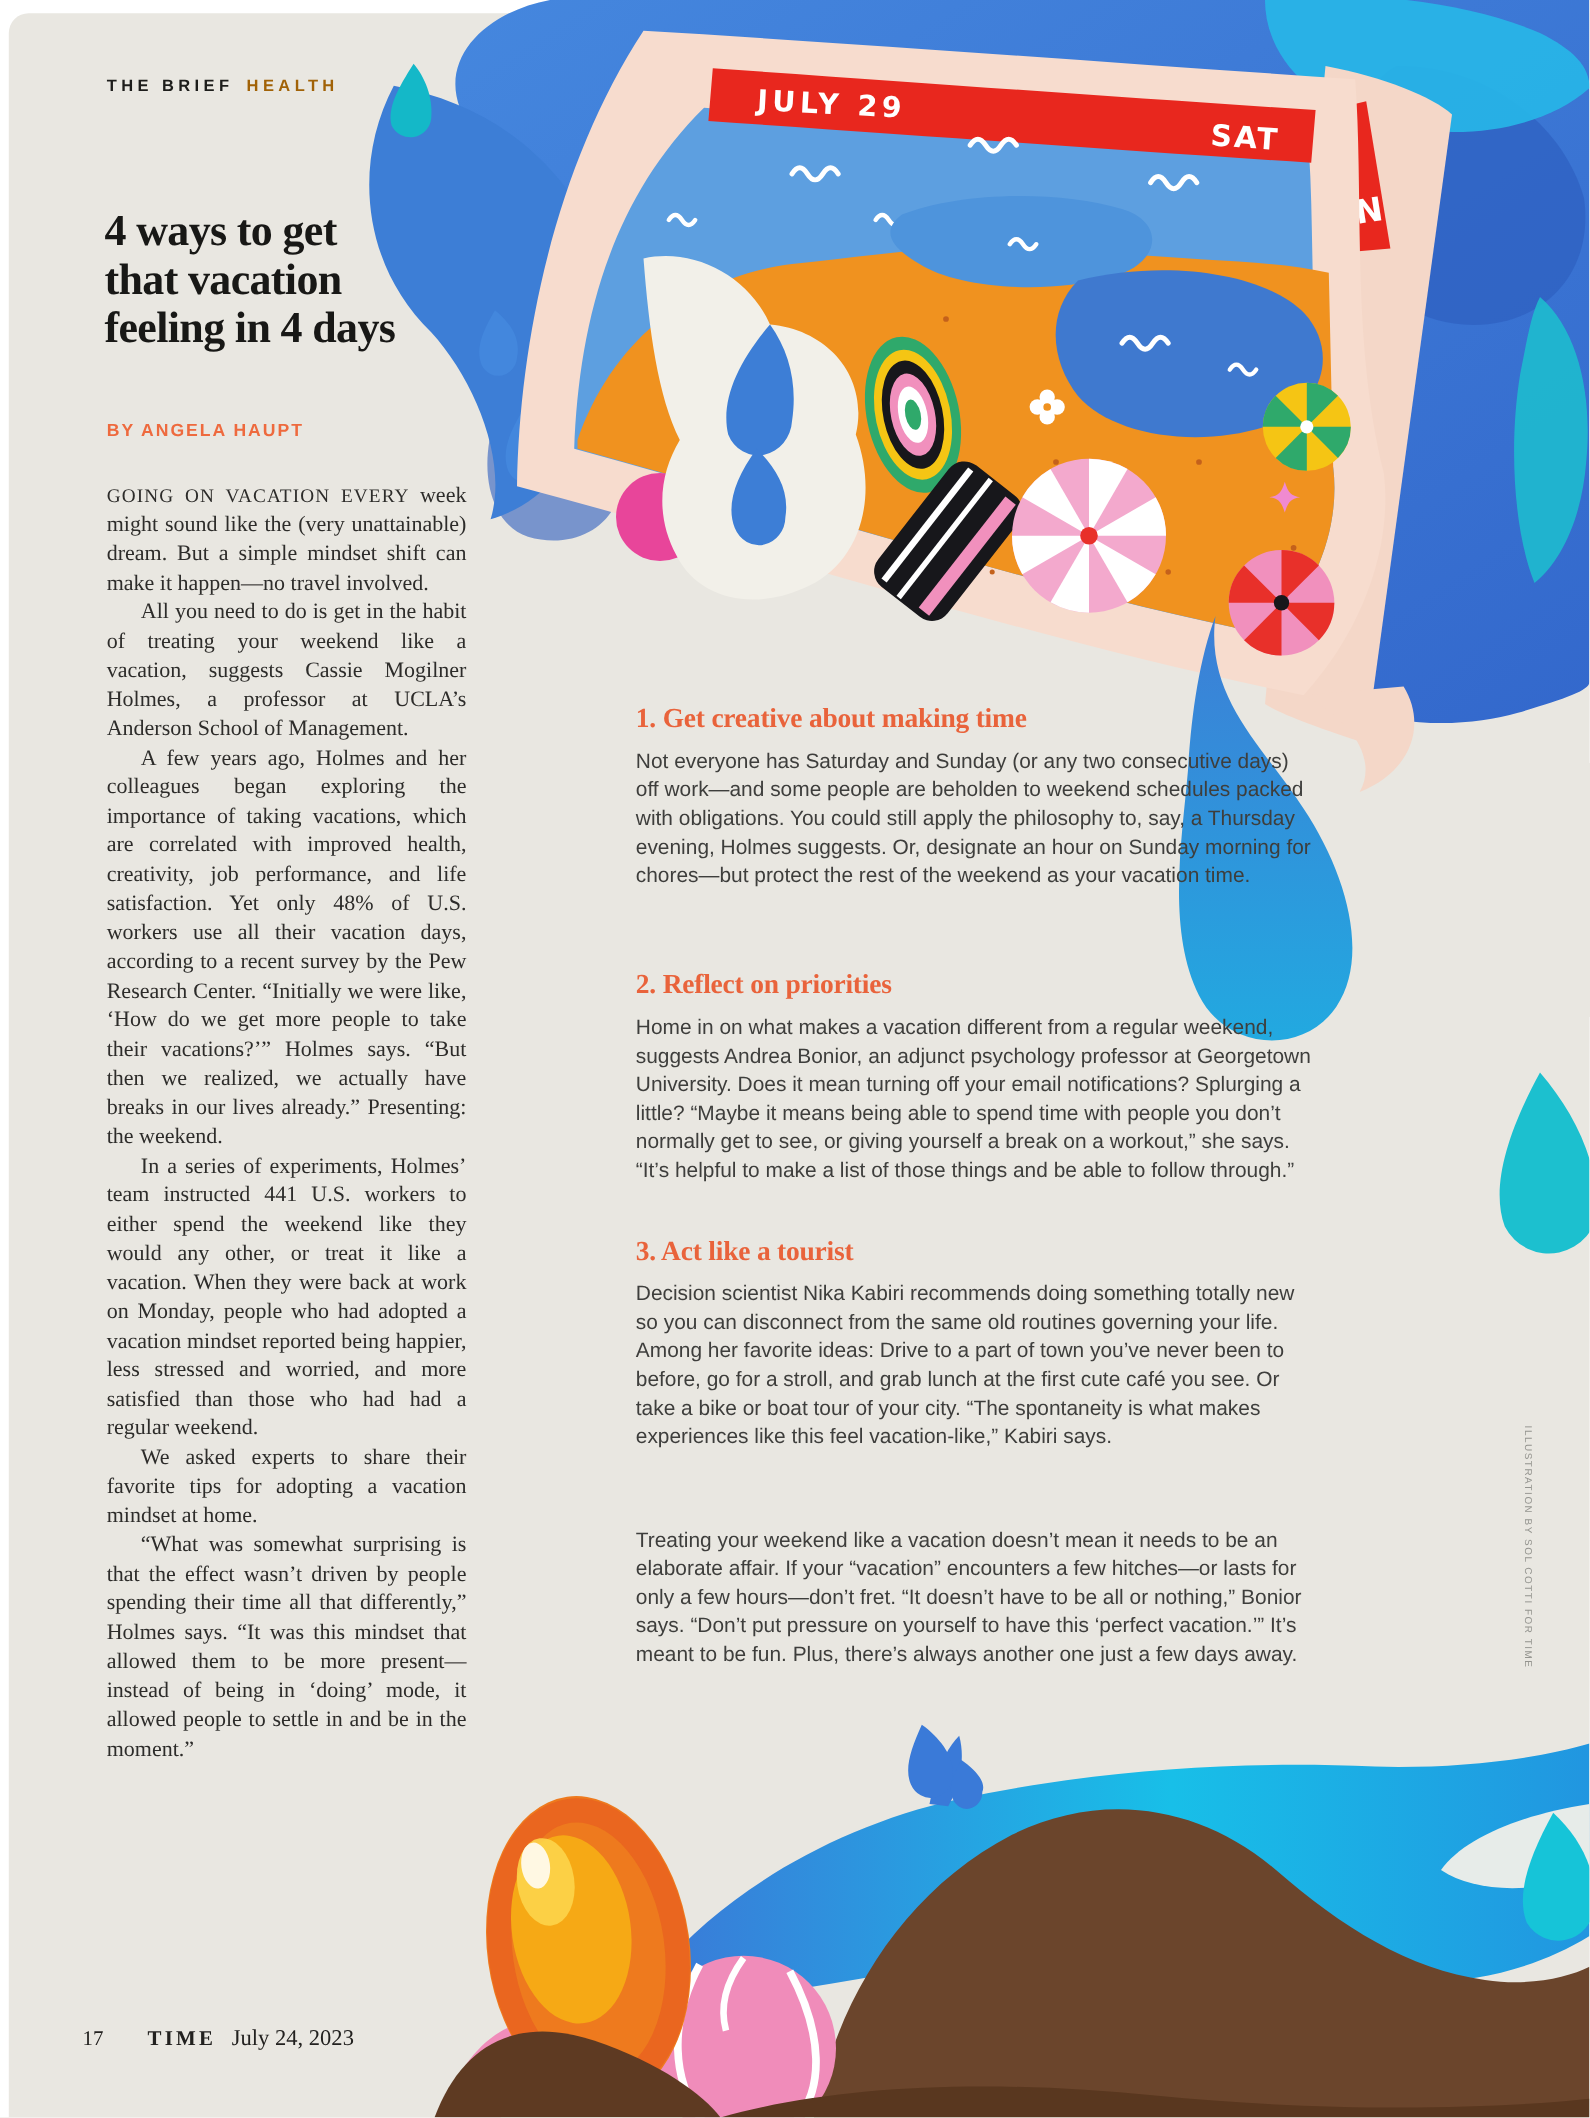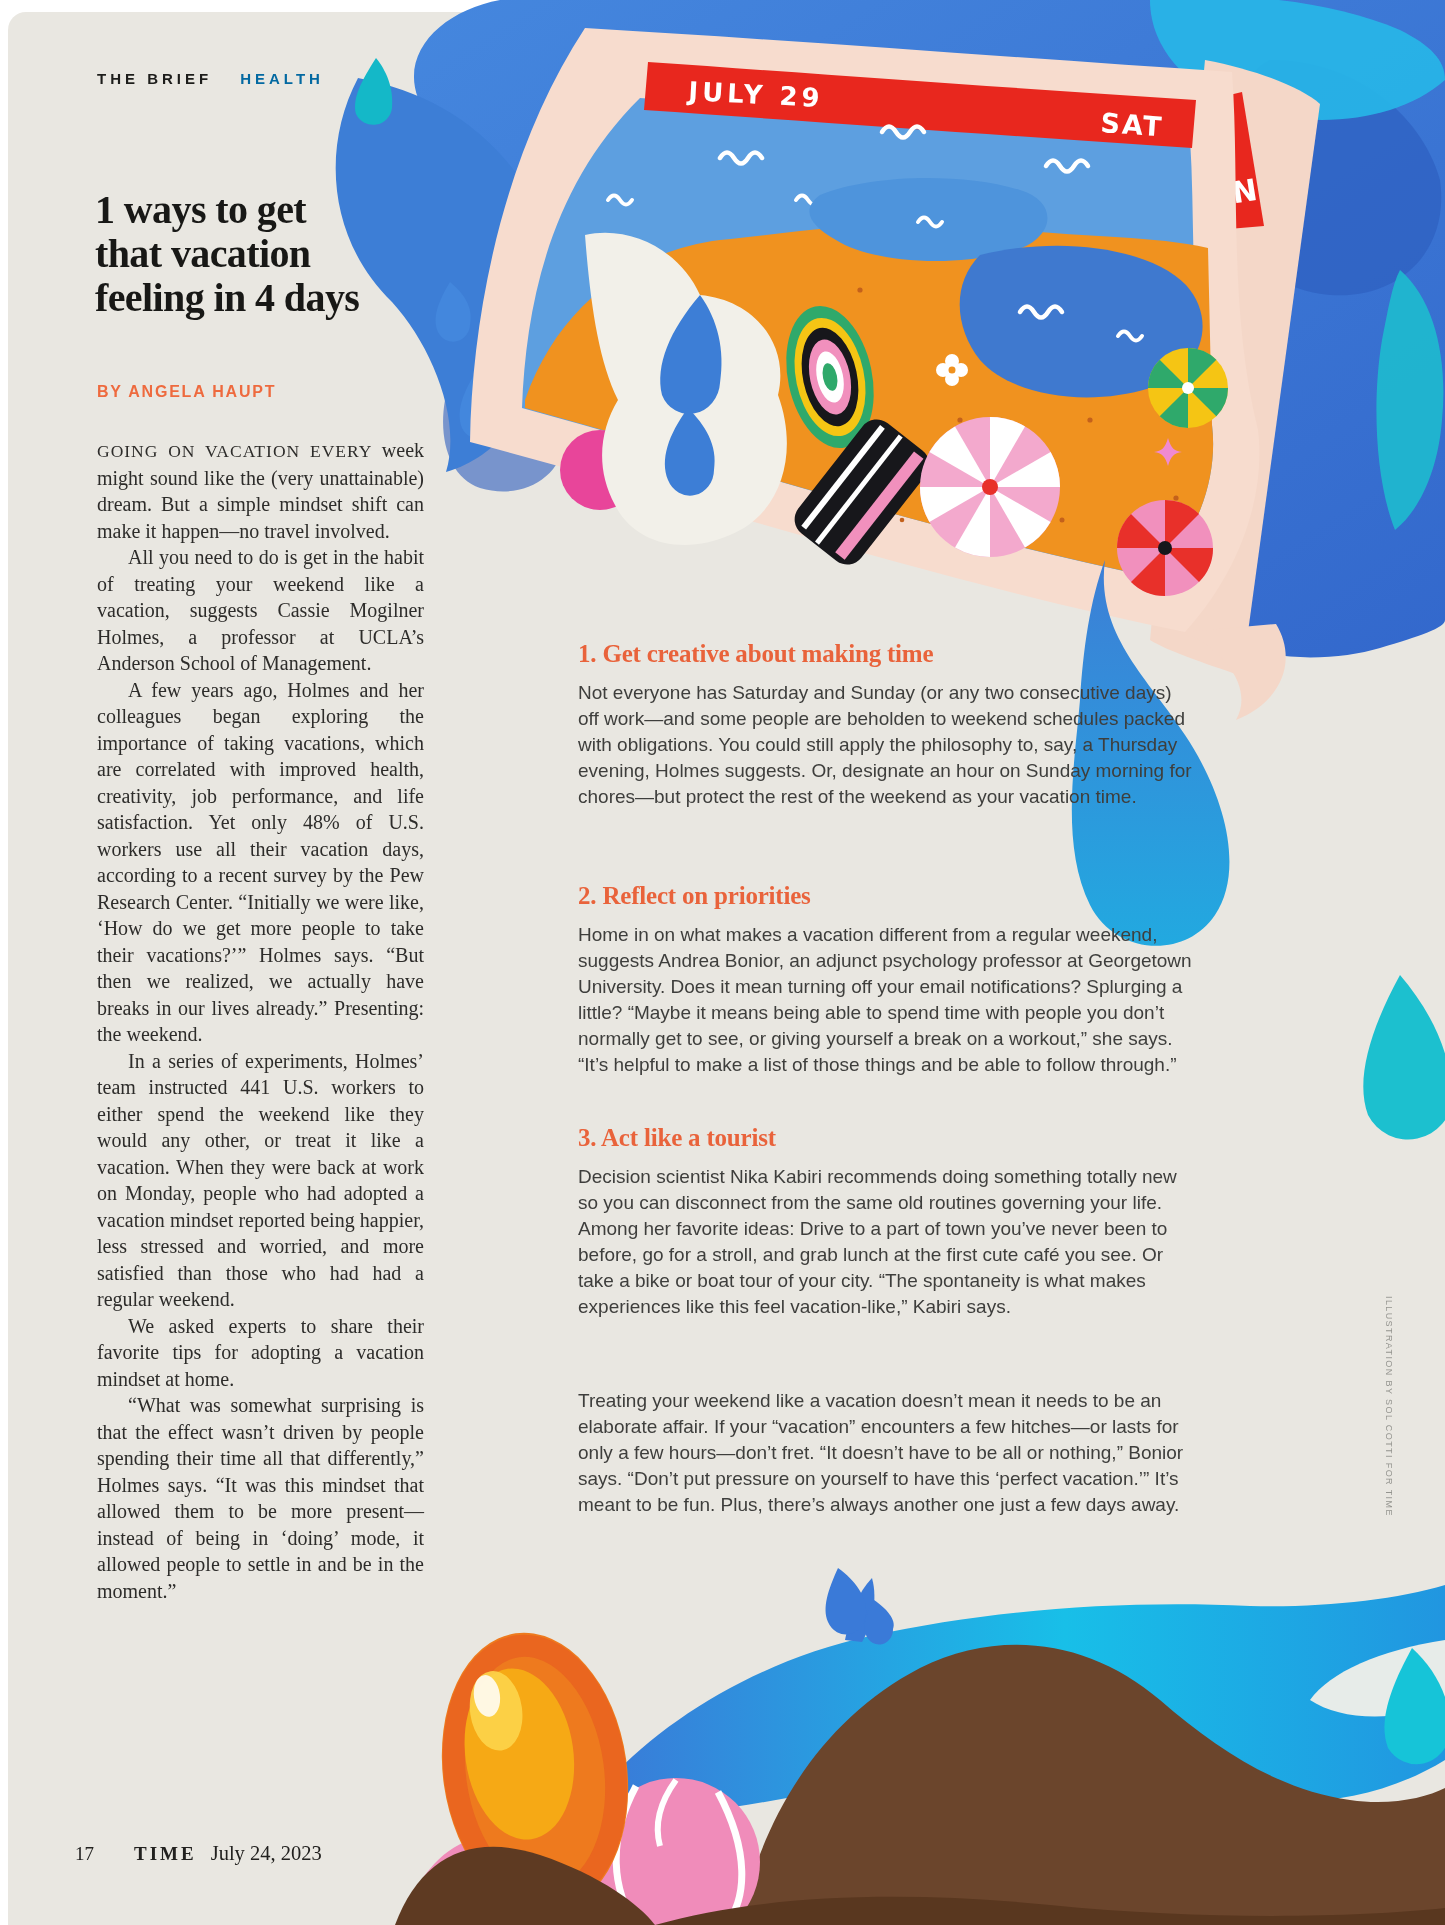--- a/index.html
+++ b/index.html
@@ -5,21 +5,21 @@
   html,body{margin:0;padding:0;}
   body{width:1445px;height:1925px;position:relative;background:#ffffff;overflow:hidden;
        font-family:"Liberation Serif",serif;}
   .page{position:absolute;left:8px;top:12px;right:0;bottom:0;background:#e9e7e1;
         border-top-left-radius:18px;}
   .illo{position:absolute;left:0;top:0;width:1445px;height:1925px;z-index:1;}
   .textlayer{position:absolute;left:0;top:0;width:1445px;height:1925px;z-index:2;}
 
   .kicker{position:absolute;left:97px;top:70px;font-family:"Liberation Sans",sans-serif;
           font-weight:bold;font-size:15px;letter-spacing:4px;color:#1d1d1b;}
-  .kicker .k2{color:#0369a1;margin-left:28px;}
+  .kicker .k2{color:#a16207;margin-left:12px;}
 
   .title{position:absolute;left:95px;top:188px;font-weight:bold;font-size:40px;
          line-height:44px;color:#181816;letter-spacing:-0.6px;}
 
   .byline{position:absolute;left:97px;top:383px;font-family:"Liberation Sans",sans-serif;
           font-weight:bold;font-size:16px;letter-spacing:1.8px;color:#ee6a3e;}
 
   .leftcol{position:absolute;left:97px;top:437px;width:327px;font-size:20px;
            line-height:26.5px;color:#2d2c2a;text-align:justify;}
   .leftcol p{margin:0;text-indent:1.55em;}
@@ -260,21 +260,21 @@
       L1445,1925 Z"></path>
   </g>
 </svg>
 
 <div class="textlayer">
   <div class="kicker">
     <span>THE BRIEF</span><span class="k2">HEALTH</span>
   </div>
 
   <div class="title">
-    <div>1 ways to get</div>
+    <div>4 ways to get</div>
     <div>that vacation</div>
     <div>feeling in 4 days</div>
   </div>
 
   <div class="byline">BY ANGELA HAUPT</div>
 
   <div class="leftcol">
     <p class="first"><span class="lead-caps">GOING ON VACATION EVERY</span><span> week might sound like the (very unattainable) dream. But a simple mindset shift can make it happen—no travel involved.</span></p>
     <p>All you need to do is get in the habit of treating your weekend like a vacation, suggests Cassie Mogilner Holmes, a professor at UCLA’s Anderson School of Management.</p>
     <p>A few years ago, Holmes and her colleagues began exploring the importance of taking vacations, which are correlated with improved health, creativity, job performance, and life satisfaction. Yet only 48% of U.S. workers use all their vacation days, according to a recent survey by the Pew Research Center. “Initially we were like, ‘How do we get more people to take their vacations?’” Holmes says. “But then we realized, we actually have breaks in our lives already.” Presenting: the weekend.</p>

